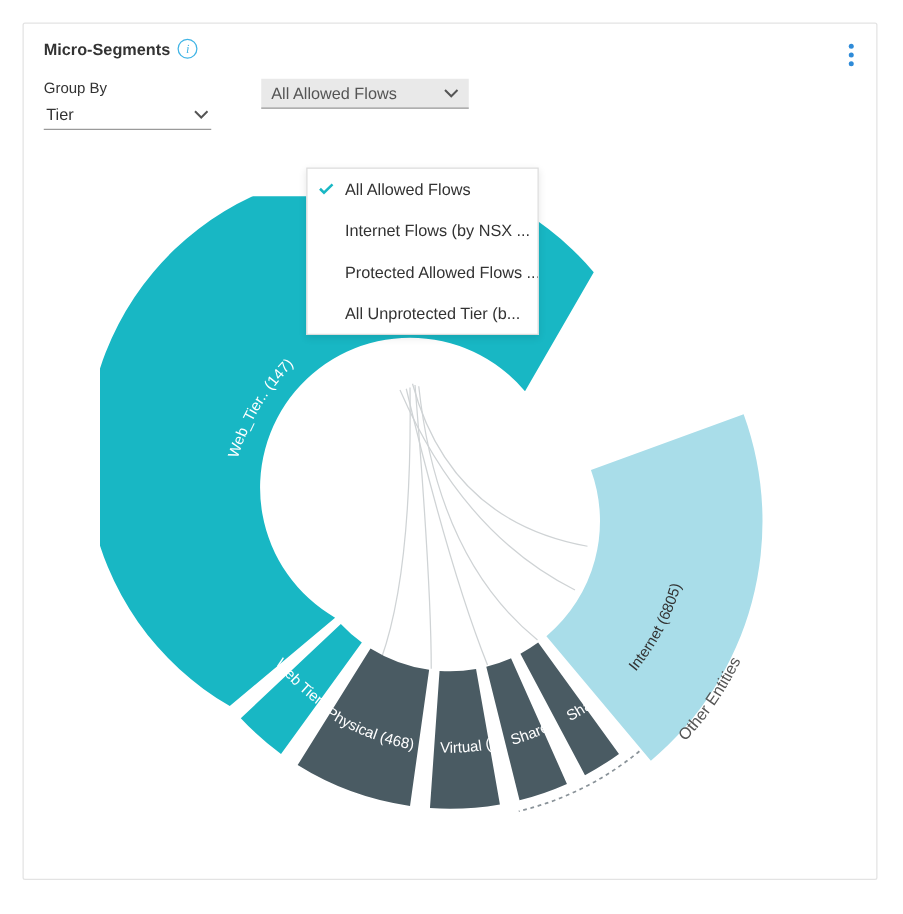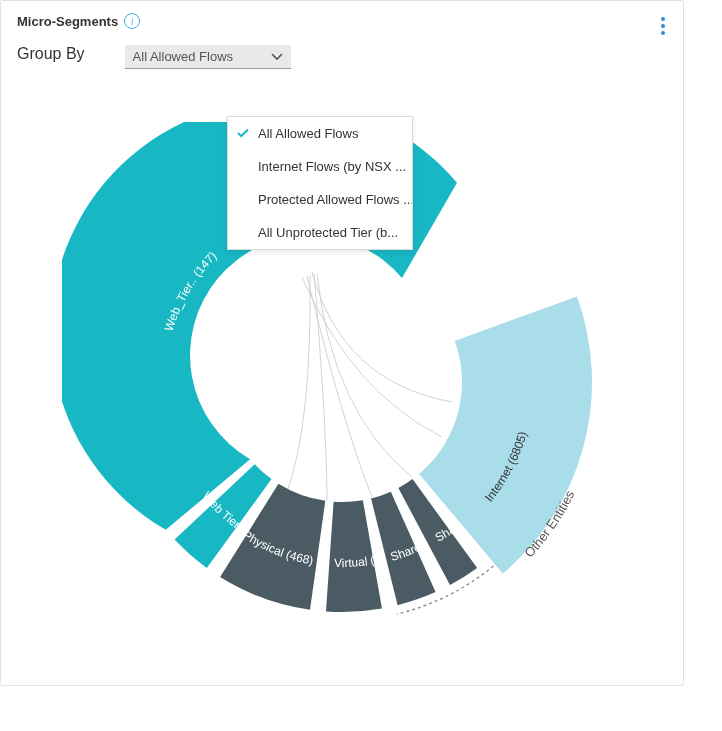--- a/index.html
+++ b/index.html
@@ -1,24 +1,24 @@
 <!DOCTYPE html>
 <html><head>
 <meta charset="utf-8">
 <style>
   html,body{margin:0;padding:0;font-family:"Helvetica Neue",Arial,sans-serif;color:#333;background:#fff}
-  .card{position:relative;border:1px solid #e3e3e3;border-radius:2px;width:684px;height:686px;box-sizing:border-box;background:#fff}
+  .card{position:relative;margin:18px;border:1px solid #e3e3e3;border-radius:2px;width:684px;height:686px;box-sizing:border-box;background:#fff}
   .card-header{display:flex;align-items:center;padding:12px 16px}
   .card-title{font-size:13px;font-weight:600;color:#333}
   .info-icon{display:inline-flex;align-items:center;justify-content:center;width:14px;height:14px;border:1px solid #40b4e5;border-radius:50%;color:#40b4e5;font-size:10px;font-style:italic;font-family:Georgia,serif;margin-left:6px}
   .kebab{position:absolute;right:12px;top:10px;display:flex;flex-direction:column;gap:3px;padding:6px;cursor:pointer}
   .kebab span{width:4px;height:4px;background:#2f8bd8;border-radius:50%}
   .controls{display:flex;gap:40px;padding:4px 16px 0 16px}
   .ctrl{display:flex;flex-direction:column}
-  .ctrl-label{font-size:16px;color:#333;margin-bottom:3px}
+  .ctrl-label{font-size:12px;color:#333;margin-bottom:3px}
   .select{display:flex;align-items:center;justify-content:space-between;border-bottom:1px solid #9a9a9a;font-size:13px;color:#333;padding:4px 2px;min-width:130px;cursor:pointer}
   .select.filled{background:#e9e9e9;border-bottom:1px solid #9a9a9a;padding:4px 8px;min-width:150px;color:#555}
   .chev{margin-left:16px}
   .chev svg{display:block}
   .dropdown{position:absolute;left:226px;top:115px;width:184px;background:#fff;border:1px solid #dcdcdc;box-shadow:0 2px 6px rgba(0,0,0,.1);z-index:10}
   .dd-item{display:flex;align-items:center;font-size:13px;color:#333;padding:9px 10px 9px 30px;position:relative;cursor:pointer;white-space:nowrap;overflow:hidden;text-overflow:ellipsis}
   .dd-check{position:absolute;left:8px;top:9px;color:#18b7c4}
   .chart-wrap{position:relative;width:100%;height:540px}
   .chart-wrap svg{position:absolute;left:50%;top:58%;transform:translate(-50%,-50%)}
   .seg-label{font-size:12px;fill:#fff;font-weight:500}
@@ -36,20 +36,28 @@
   </div>
   <div class="kebab">
     <span></span>
       <span></span>
       <span></span>
   </div>
 
   <div class="controls">
     <div class="ctrl">
       <span class="ctrl-label">Group By</span>
+      <div class="select">
+        <span>Tier</span>
+        <span class="chev">
+          <svg width="12" height="8" viewBox="0 0 12 8">
+              <path d="M1 1l5 5 5-5" fill="none" stroke="#555" stroke-width="1.6"></path>
+            </svg>
+        </span>
+      </div>
     </div>
     <div class="ctrl">
       <div class="select filled">
         <span>All Allowed Flows</span>
         <span class="chev">
           <svg width="12" height="8" viewBox="0 0 12 8">
               <path d="M1 1l5 5 5-5" fill="none" stroke="#555" stroke-width="1.6"></path>
             </svg>
         </span>
       </div>

